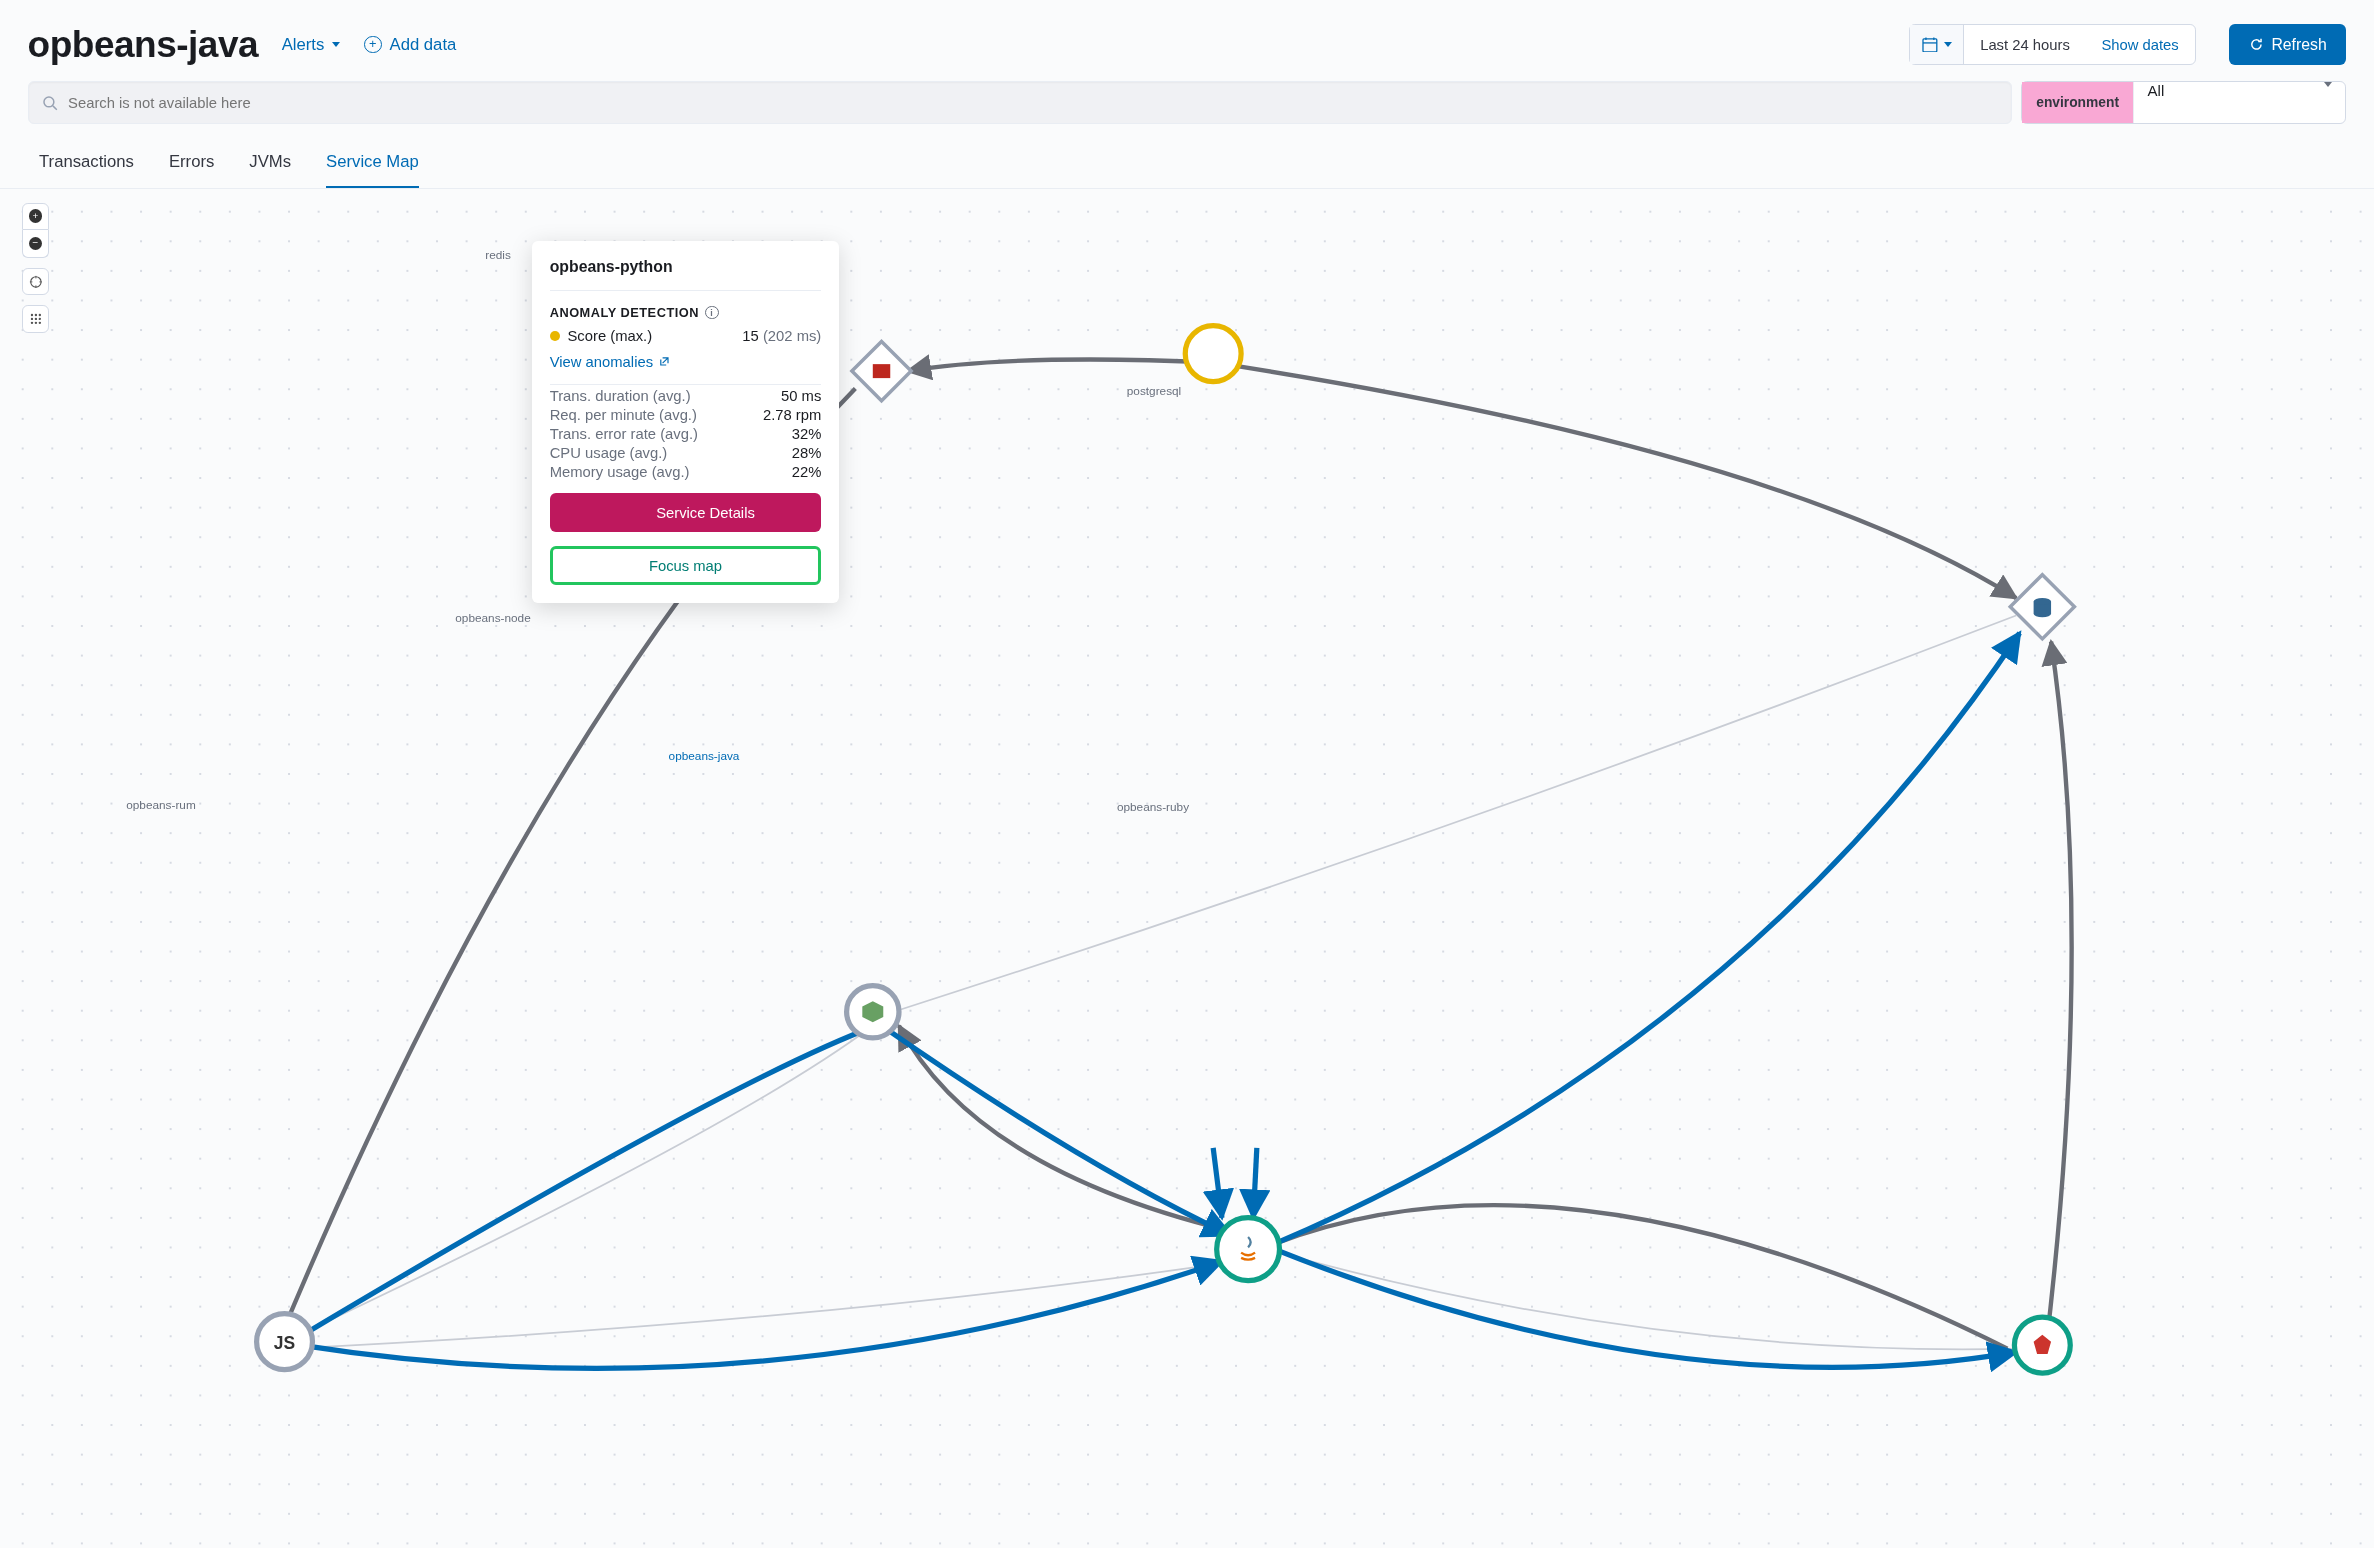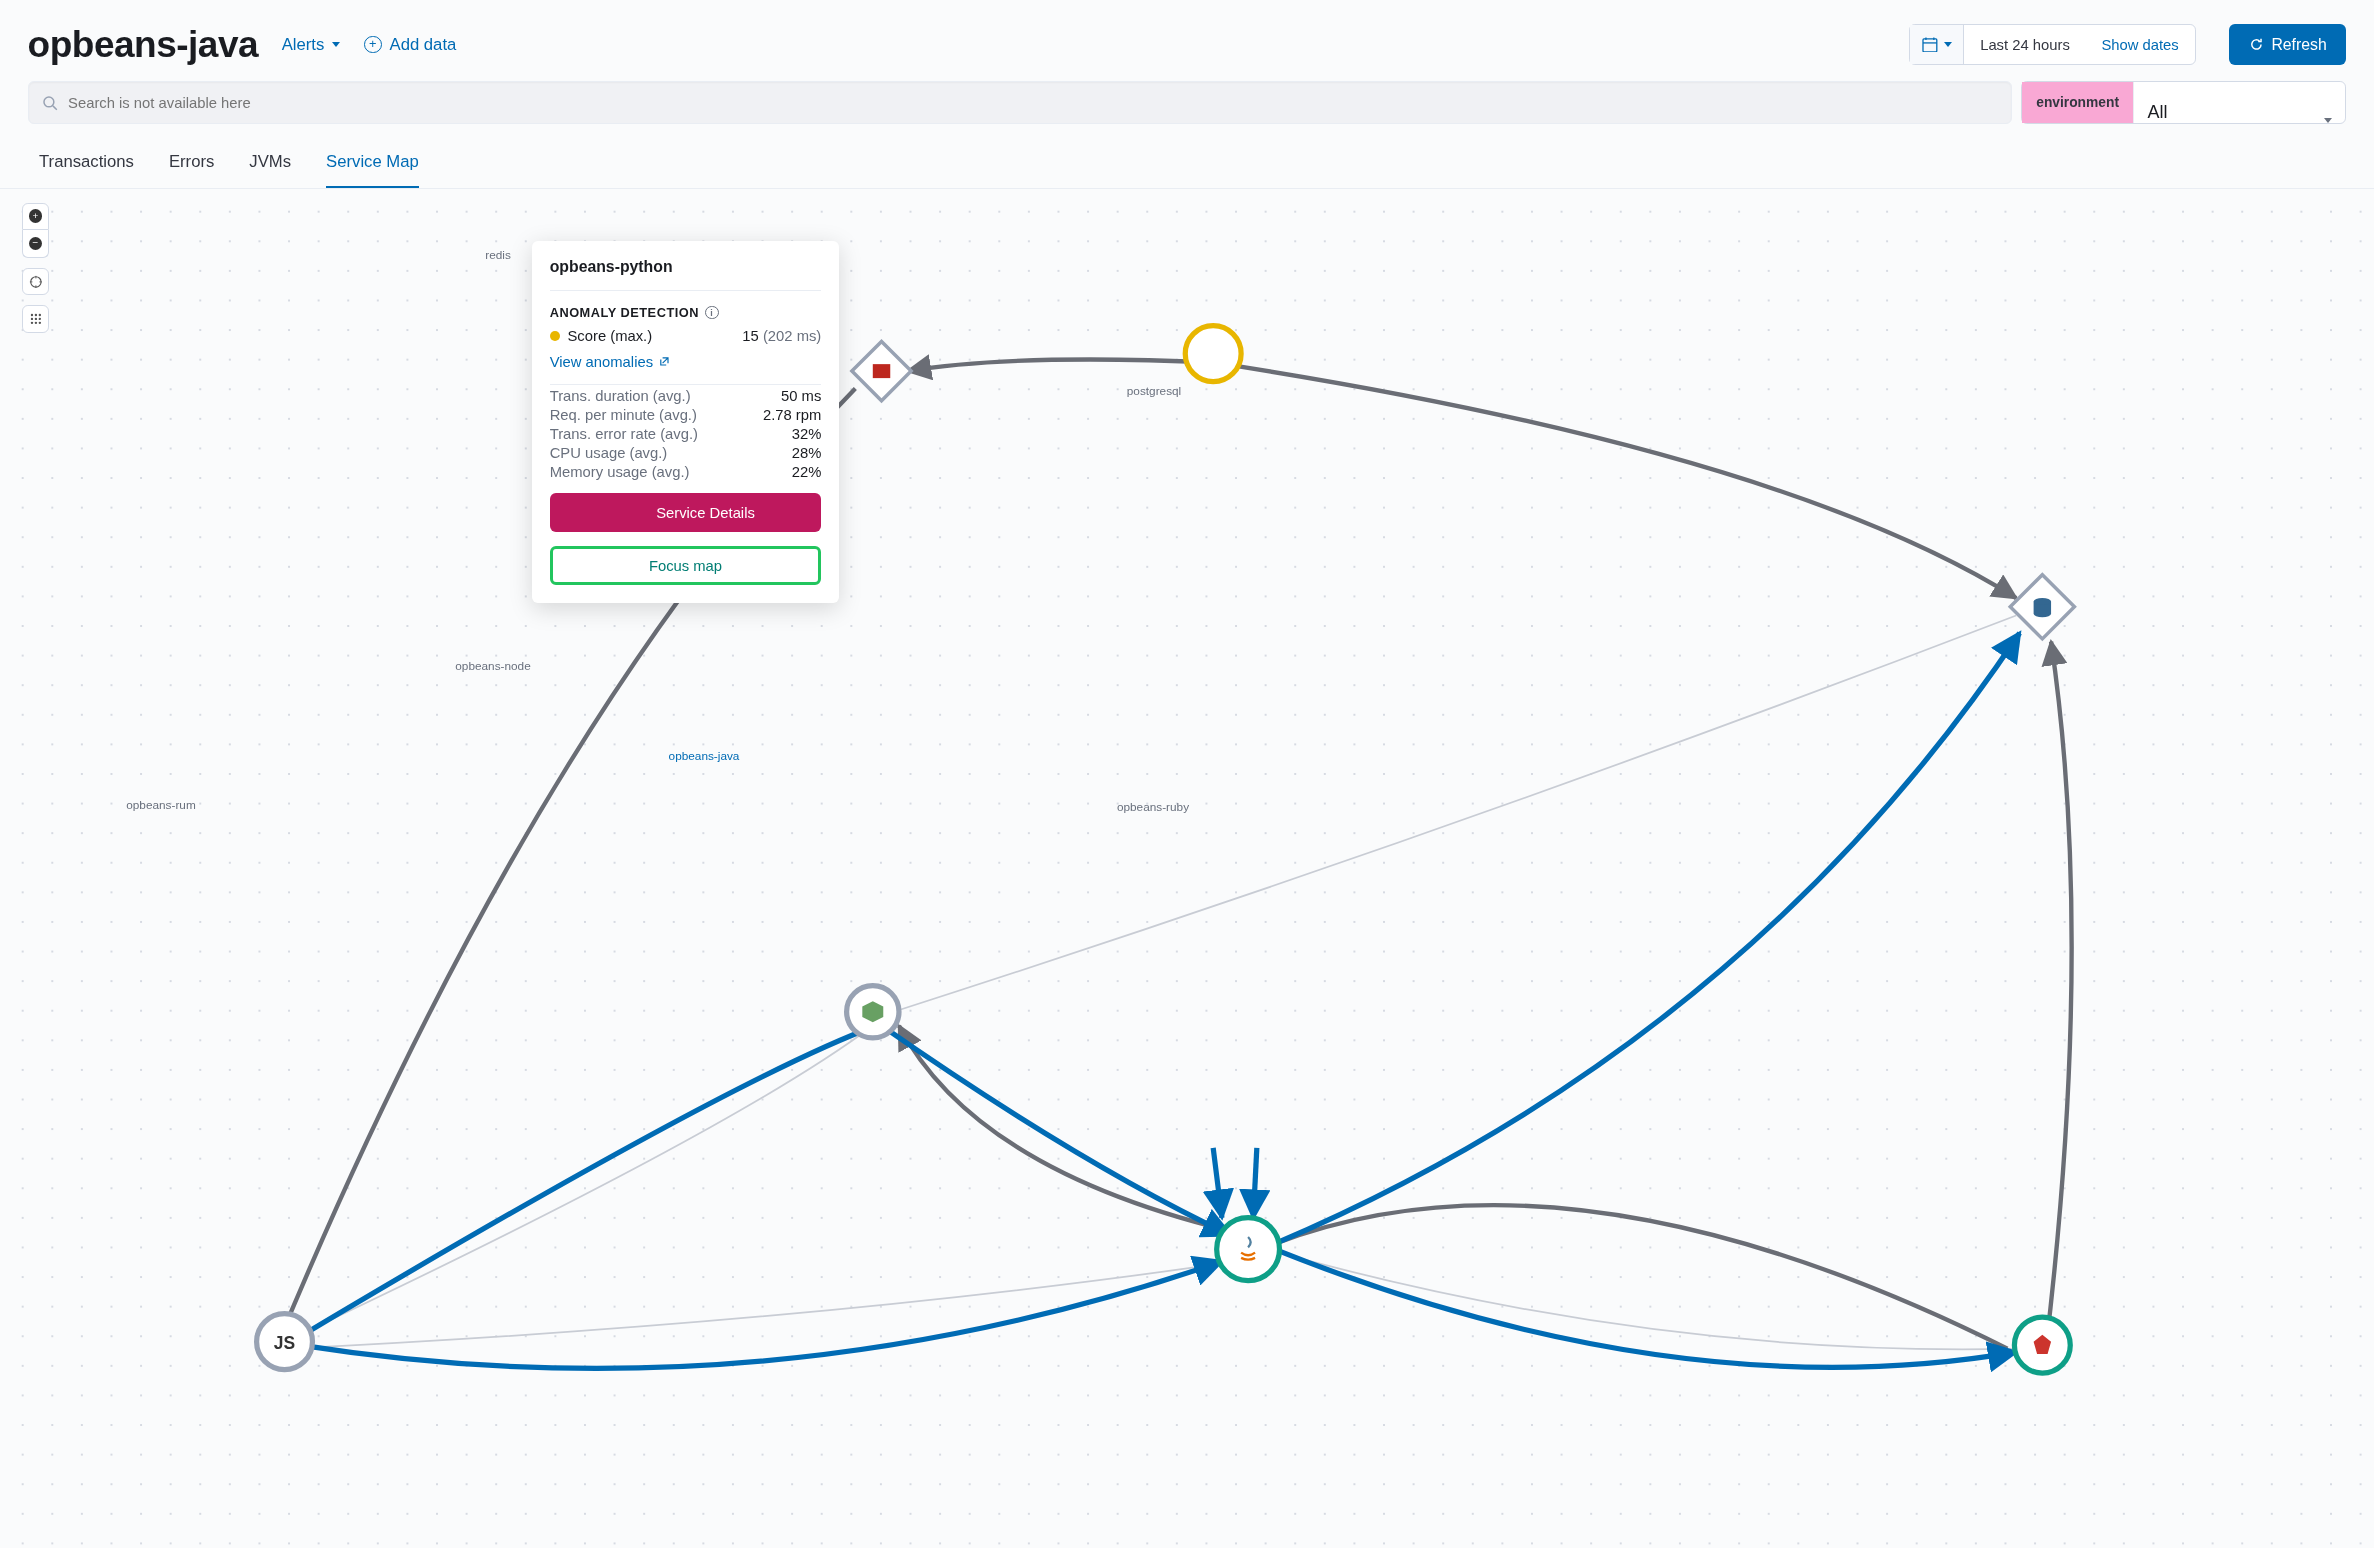--- a/index.html
+++ b/index.html
@@ -133,24 +133,24 @@
   align-items: center;
   padding: 0 13.8px;
   font-weight: 600;
   font-size: 13.8px;
   border-right: 1px solid #e9edf3;
   background: #f9a8d4;
   color: #343741;
 }
 .env-value {
   display: flex;
-  align-items: flex-end;
+  align-items: flex-start;
   flex: 1;
   padding: 0 13.8px;
-  font-size: 18px;
+  font-size: 15px;
   cursor: pointer;
   justify-content: space-between;
   gap: 20px;
 }
 
 
 .tabs {
   display: flex;
   gap: 35px;
   padding: 17.7px 39px 0 39px;
@@ -475,21 +475,21 @@
       </g>
 
       <g transform="translate(1170,603)">
         <circle r="16" fill="#fff" stroke="#0e9f87" stroke-width="3"></circle>
         <path d="M-5 -2 L5 -2 L3 5 L-3 5 Z M-5 -2 L0 -6 L5 -2" fill="#cc342d"></path>
       </g>
     </svg>
 
     <div class="node-label" style="left:498px; top:59px;">redis</div>
     <div class="node-label" style="left:1154px; top:195px;">postgresql</div>
-    <div class="node-label" style="left:493px; top:422px;margin-top:48px;">opbeans-node</div>
+    <div class="node-label" style="left:493px; top:422px;">opbeans-node</div>
     <div class="node-label" style="left:161px; top:609px;">opbeans-rum</div>
     <div class="node-label active" style="left:704px; top:560px;">opbeans-java</div>
     <div class="node-label" style="left:1153px; top:611px;">opbeans-ruby</div>
 
     <div class="popover">
       <h3>opbeans-python</h3>
       <div class="anomaly-header">
         <span>ANOMALY DETECTION</span>
         <span class="info-circle">i</span>
       </div>

